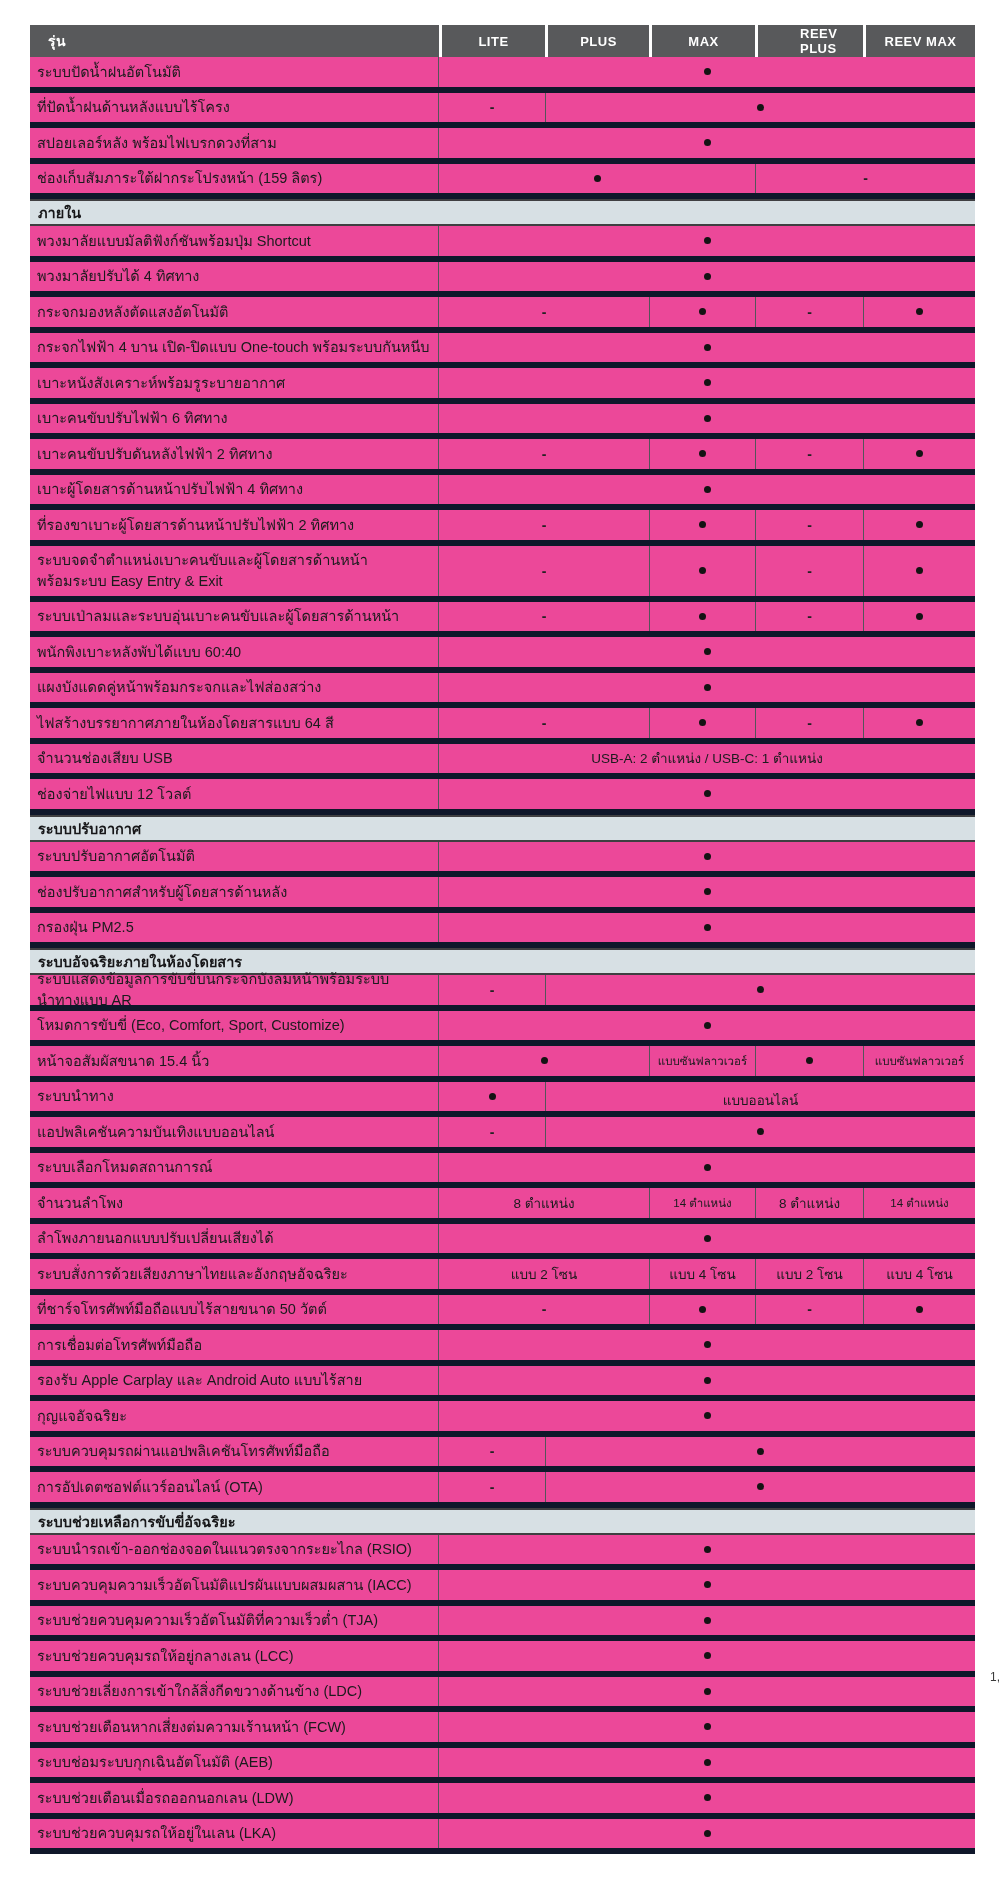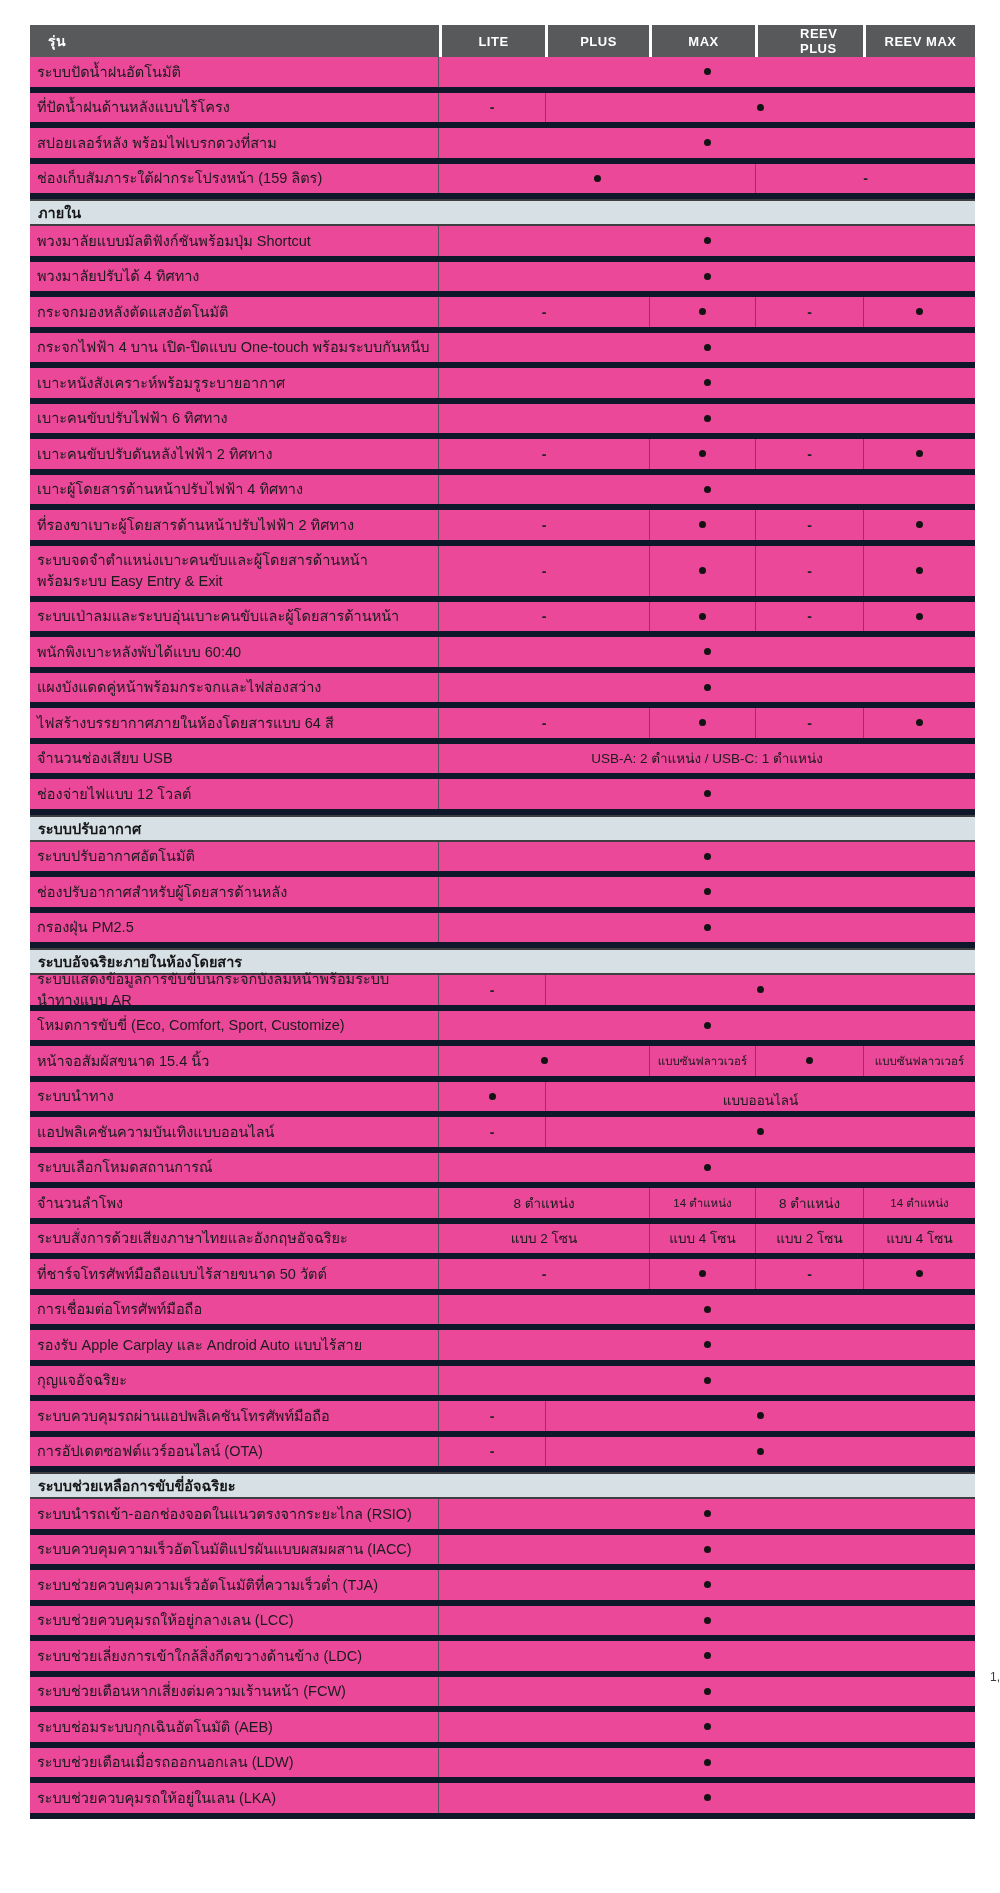--- a/index.html
+++ b/index.html
@@ -393,20 +393,28 @@
         </div>
         <div class="cell" style="width: 108px;">
           <span>8 ตำแหน่ง</span>
         </div>
         <div class="cell" style="width: 112px;">
           <span style="font-size: 11.5px;">14 ตำแหน่ง</span>
         </div>
       </div>
       <div class="row">
         <div class="label">
+          <span>ลำโพงภายนอกแบบปรับเปลี่ยนเสียงได้</span>
+        </div>
+        <div class="cell" style="width: 536px;">
+          <span class="dot"></span>
+        </div>
+      </div>
+      <div class="row">
+        <div class="label">
           <span>ระบบสั่งการด้วยเสียงภาษาไทยและอังกฤษอัจฉริยะ</span>
         </div>
         <div class="cell" style="width: 210px;">
           <span>แบบ 2 โซน</span>
         </div>
         <div class="cell" style="width: 106px;">
           <span>แบบ 4 โซน</span>
         </div>
         <div class="cell" style="width: 108px;">
           <span>แบบ 2 โซน</span>

